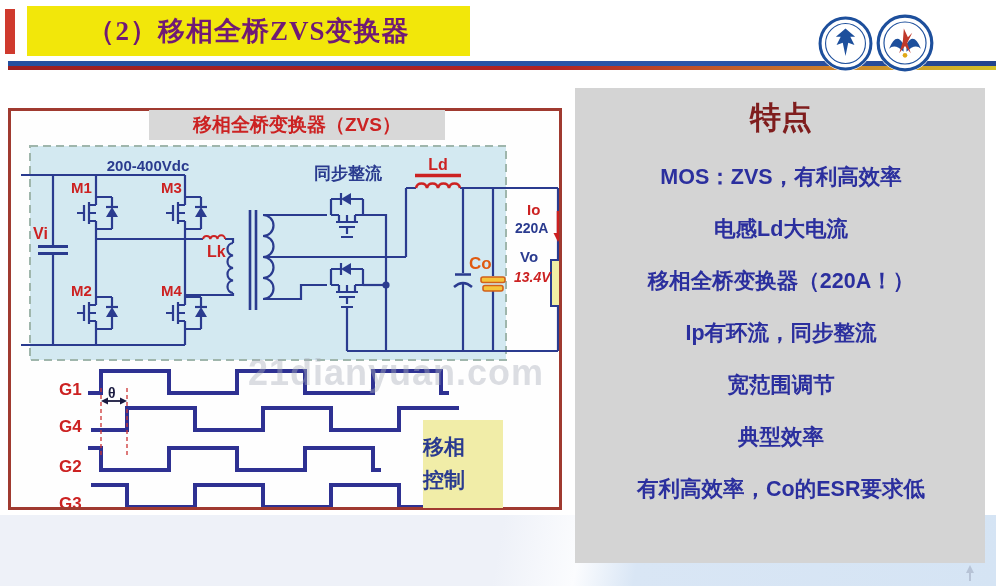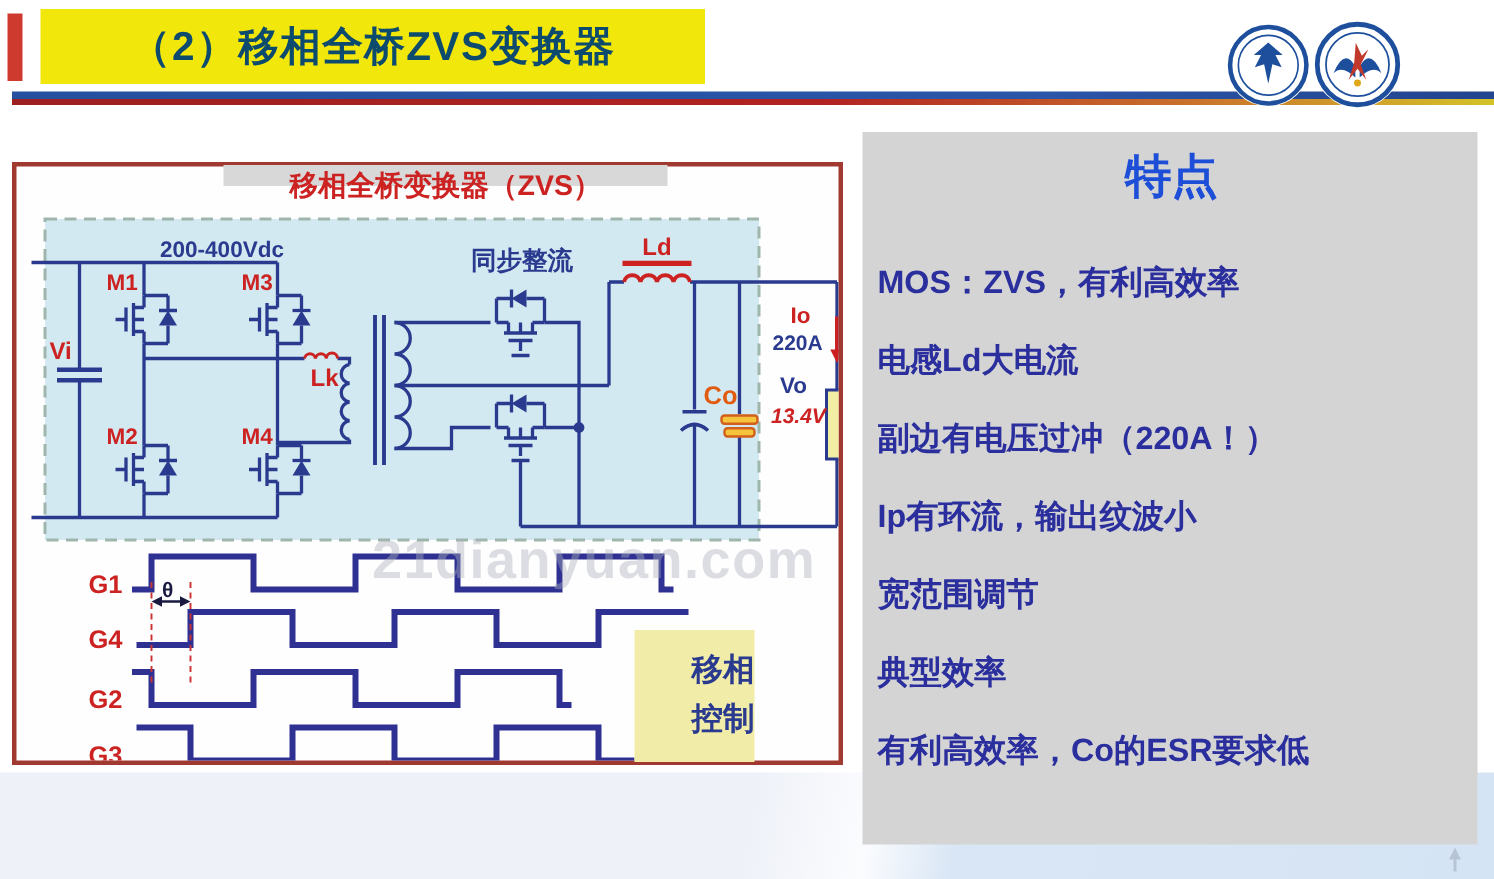--- a/index.html
+++ b/index.html
@@ -6,44 +6,44 @@
   #slide{position:relative;width:996px;height:586px;background:#ffffff;overflow:hidden;}
 
   
   .bg-bottom{position:absolute;left:0;top:515px;width:996px;height:71px;z-index:0;
     background:linear-gradient(100deg,#eef1f8 0%,#eef1f8 50%,#fbfcfe 58%,#d9e6f5 64%,#d5e4f4 100%);}
 
   
   .accent-bar{position:absolute;left:5px;top:9px;width:10px;height:45px;background:#cf3a2e;z-index:2;}
   .title-banner{position:absolute;left:27px;top:6px;width:443px;height:50px;background:#f2e70a;z-index:2;
     display:flex;align-items:center;justify-content:center;}
-  .title-banner span{font-size:27px;font-weight:bold;color:#0c4a6e;letter-spacing:1px;}
+  .title-banner span{font-size:27px;font-weight:bold;color:#701a75;letter-spacing:1px;font-family:Liberation Serif, serif;}
   .divider{position:absolute;left:8px;top:61px;width:988px;z-index:1;}
   .divider .d1{height:5px;background:linear-gradient(90deg,#25509f,#2b55a8 70%,#23448e);}
   .divider .d2{height:4px;background:linear-gradient(90deg,#9c1f1f 0%,#b22222 55%,#c9732c 80%,#d4c228 100%);}
   .logo{position:absolute;z-index:3;border-radius:50%;background:#fff;}
   .logo svg{display:block;}
   .logo1{left:818px;top:16px;width:55px;height:55px;}
   .logo2{left:876px;top:14px;width:58px;height:58px;}
 
   
   .circuit-panel{position:absolute;left:8px;top:108px;width:554px;height:402px;background:#fefefe;
     border:3px solid #a03a30;z-index:1;box-sizing:border-box;}
-  .circuit-title{position:absolute;left:138px;top:-1px;width:296px;height:14px;background:#d8d8d8;
+  .circuit-title{position:absolute;left:138px;top:-1px;width:296px;height:30px;background:#d8d8d8;
     text-align:center;line-height:30px;font-size:19px;font-weight:bold;color:#cc2222;z-index:2;}
   .circuit-svg{position:absolute;left:0;top:0;z-index:1;}
   .ctrl-box{position:absolute;left:412px;top:309px;width:80px;height:88px;background:#f1eda8;z-index:2;
-    display:flex;flex-direction:column;align-items:flex-end;justify-content:center;
+    display:flex;flex-direction:column;align-items:flex-start;justify-content:center;
     color:#2a3b8f;font-size:21px;font-weight:bold;line-height:1.55;}
 
   
   .features-panel{position:absolute;left:575px;top:88px;width:410px;height:475px;background:#d4d4d4;z-index:1;
     box-sizing:border-box;padding:10px 8px 0 10px;}
-  .features-title{text-align:center;font-size:31px;font-weight:bold;color:#1d4ed8;margin:0;line-height:40px;}
-  .features-list{list-style:none;margin:35px 0 0 0;padding:0;}
+  .features-title{text-align:center;font-size:31px;font-weight:bold;color:#7f1d1d;margin:0;line-height:40px;}
+  .features-list{list-style:none;margin:24px 0 0 0;padding:0;text-align:center;}
   .features-list li{font-size:21.5px;font-weight:bold;color:#2b2f9e;line-height:30px;margin-bottom:22px;white-space:nowrap;}
 
   
   .watermark{position:absolute;z-index:4;pointer-events:none;color:rgba(172,176,188,0.42);
     font-weight:bold;white-space:nowrap;letter-spacing:3px;}
   .wm1{left:233px;top:278px;font-size:62px;}
   .wm2{left:248px;top:352px;font-size:36px;letter-spacing:1px;}
 
   .cursor-arrow{position:absolute;left:960px;top:563px;z-index:5;}
 </style>
@@ -194,22 +194,22 @@
       <span>移相</span>
       <span>控制</span>
     </div>
   </div>
 
   <div class="features-panel">
     <h2 class="features-title">特点</h2>
     <ul class="features-list">
       <li>MOS：ZVS，有利高效率</li>
       <li>电感Ld大电流</li>
-      <li>副边有电压过冲（220A！）</li>
-      <li>Ip有环流，输出纹波小</li>
+      <li>移相全桥变换器（220A！）</li>
+      <li>Ip有环流，同步整流</li>
       <li>宽范围调节</li>
       <li>典型效率</li>
       <li>有利高效率，Co的ESR要求低</li>
     </ul>
   </div>
 
   <div class="watermark wm2">21dianyuan.com</div>
 
   <div class="cursor-arrow">
     <svg width="20" height="20" viewBox="0 0 20 20">

